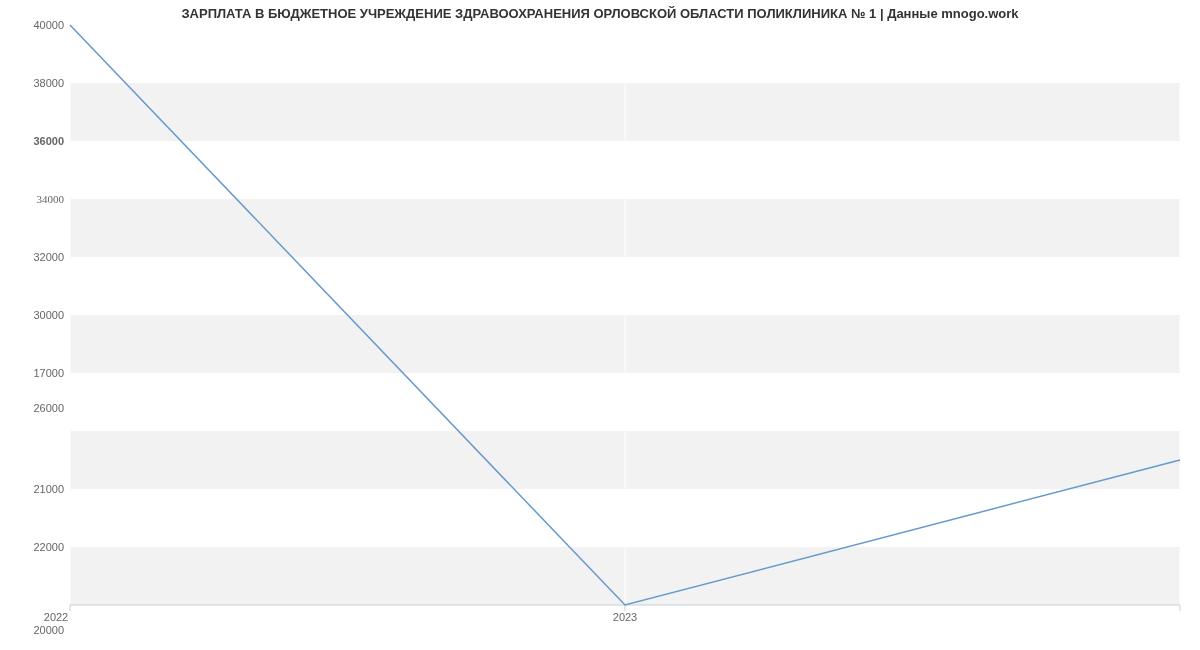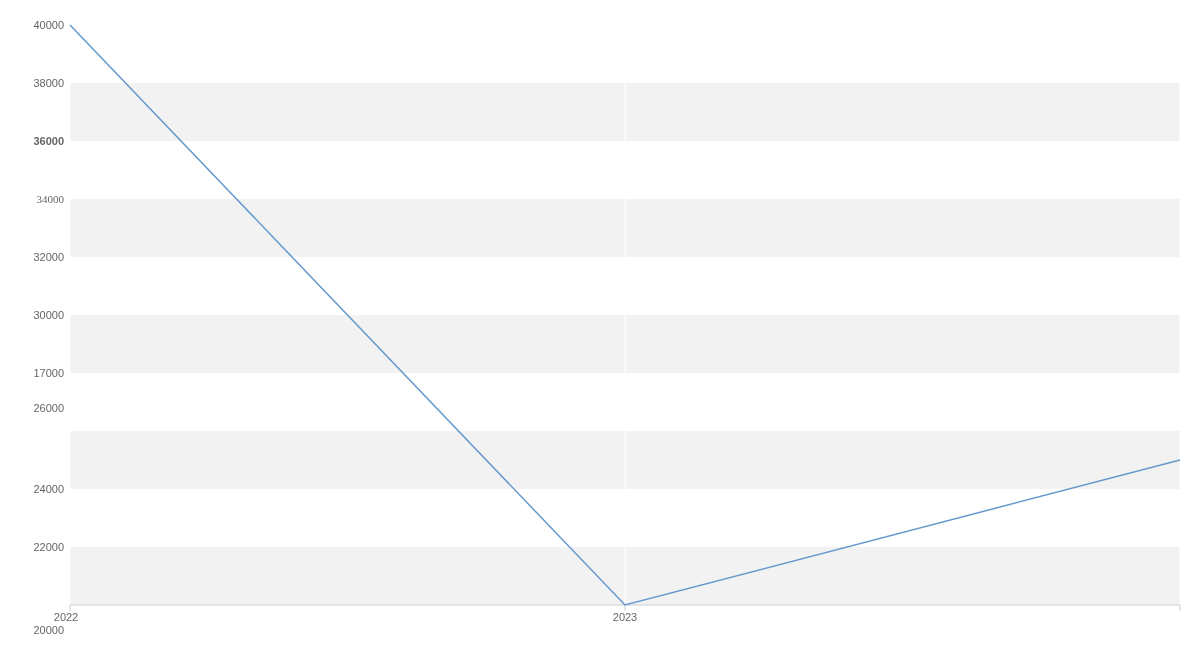--- a/index.html
+++ b/index.html
@@ -73,20 +73,21 @@
     font-size: 11px;
     color: #666;
     transform: translateX(-50%);
     white-space: nowrap;
   }
 </style>
 </head>
 <body>
 
 <div class="container">
+  <div class="title">ЗАРПЛАТА В БЮДЖЕТНОЕ УЧРЕЖДЕНИЕ ЗДРАВООХРАНЕНИЯ ОРЛОВСКОЙ ОБЛАСТИ ПОЛИКЛИНИКА № 1 | Данные mnogo.work</div>
 
   <div class="plot">
     <svg id="chart-svg" viewBox="0 0 1110 580">
         <rect x="0" width="1110" y="522" height="58" class="band"></rect>
         <rect x="0" width="1110" y="406" height="58" class="band"></rect>
         <rect x="0" width="1110" y="290" height="58" class="band"></rect>
         <rect x="0" width="1110" y="174" height="58" class="band"></rect>
         <rect x="0" width="1110" y="58" height="58" class="band"></rect>
         <line x1="0" x2="0" y1="0" y2="580" class="gridline"></line>
         <line x1="555" x2="555" y1="0" y2="580" class="gridline"></line>
@@ -95,28 +96,28 @@
         <line x1="0" x2="0" y1="580" y2="586" class="tick"></line>
         <line x1="555" x2="555" y1="580" y2="586" class="tick"></line>
         <line x1="1110" x2="1110" y1="580" y2="586" class="tick"></line>
         <polyline points="0,0 555,580 1110,435" class="series-line"></polyline>
       </svg>
   </div>
 
   <div id="ylabels">
       <div class="ylabel" style="top: 630px;">20000</div>
       <div class="ylabel" style="top: 547px;">22000</div>
-      <div class="ylabel" style="top: 489px;">24000</div>
+      <div class="ylabel" style="top: 489px;">21000</div>
       <div class="ylabel" style="top: 408px;">26000</div>
       <div class="ylabel" style="top: 373px;">17000</div>
       <div class="ylabel" style="top: 315px;">30000</div>
       <div class="ylabel" style="top: 257px;">32000</div>
       <div class="ylabel" style="top: 199px; font-family: Liberation Serif, serif;">34000</div>
       <div class="ylabel" style="top: 141px; font-weight: bold;">36000</div>
       <div class="ylabel" style="top: 83px;">38000</div>
       <div class="ylabel" style="top: 25px;">40000</div>
     </div>
   <div id="xlabels">
-      <div class="xlabel" style="left: 66px;">2022</div>
+      <div class="xlabel" style="left: 56px;">2022</div>
       <div class="xlabel" style="left: 625px;">2023</div>
       <div class="xlabel" style="left: 1180px; margin-left: 37px;">2024</div>
     </div>
 </div>
 
 </body></html>

